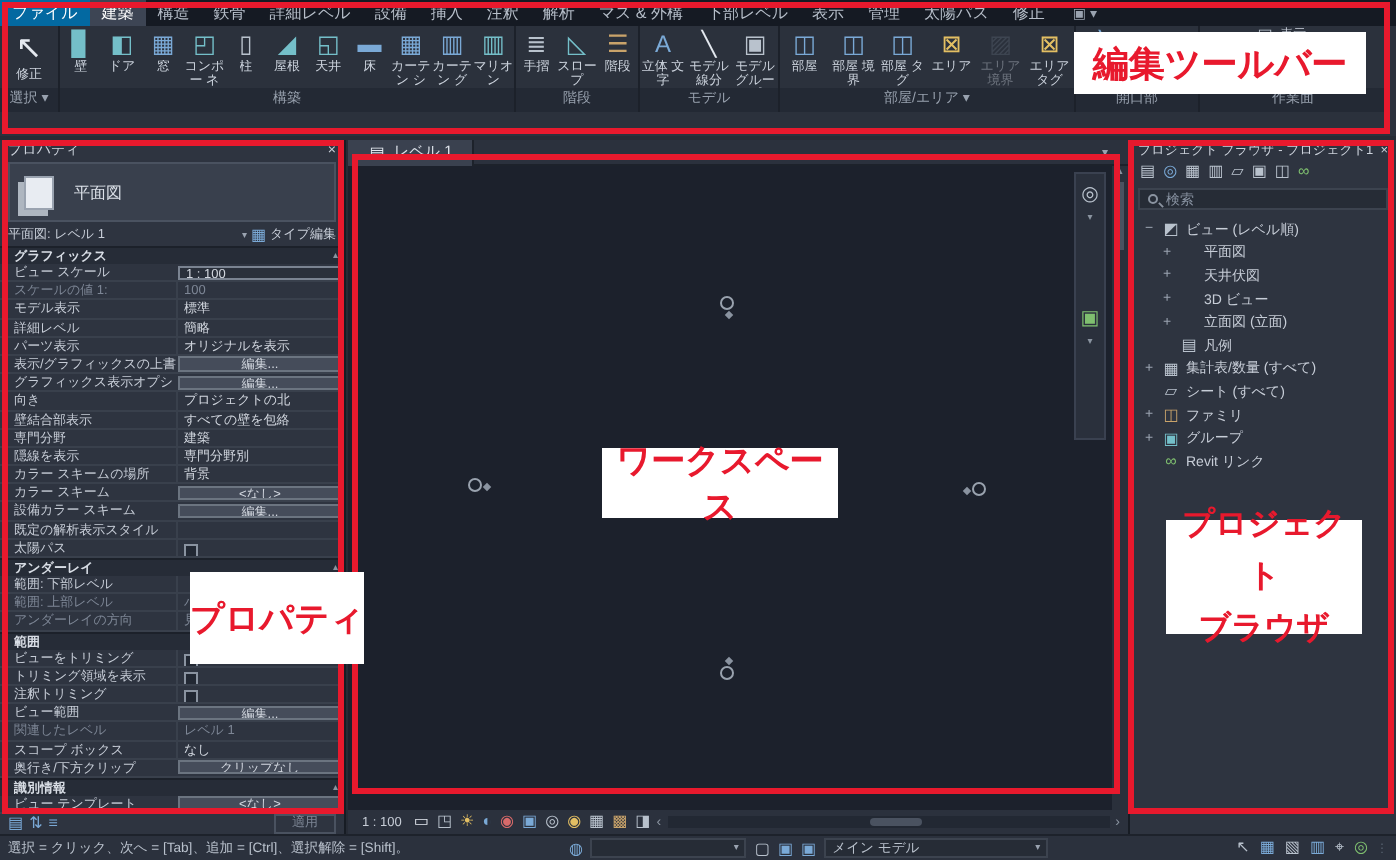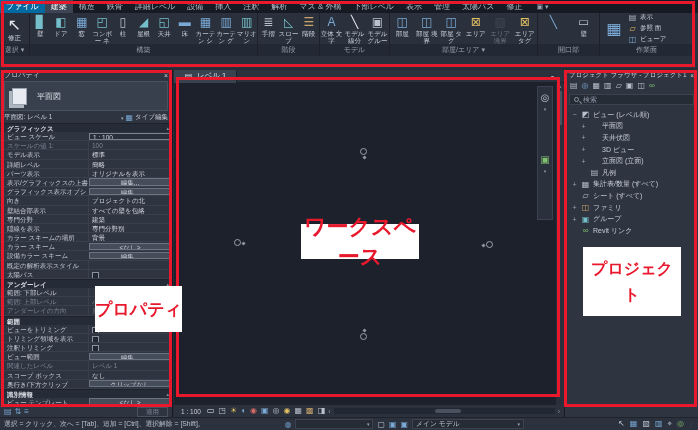--- a/index.html
+++ b/index.html
@@ -754,19 +754,21 @@
         <span class="vic c-green">◎</span>
       </div>
     <span style="color:#5a6472;font-size:6px;">⋮</span>
   </div>
 
   <div class="redbox" style="left:1px;top:1px;width:694px;height:66px;"></div>
   <div class="redbox" style="left:1px;top:70px;width:171px;height:337px;"></div>
   <div class="redbox" style="left:176px;top:77px;width:384px;height:320px;"></div>
   <div class="redbox" style="left:564px;top:70px;width:133px;height:337px;"></div>
 
+  <div class="redlabel" style="left:537px;top:16px;width:146px;height:31px;font-size:18px;">編集ツールバー</div>
   <div class="redlabel" style="left:95px;top:286px;width:87px;height:46px;font-size:17px;">プロパティ</div>
-  <div class="redlabel" style="left:301px;top:224px;width:118px;height:35px;font-size:22px;">ワークスペース</div>
-  <div class="redlabel" style="left:583px;top:247px;width:98px;height:69px;font-size:16px;line-height:26px;">
+  <div class="redlabel" style="left:301px;top:224px;width:118px;height:35px;font-size:17px;">ワークスペース</div>
+  <div class="redlabel" style="left:583px;top:260px;width:98px;height:57px;font-size:16px;line-height:26px;">
     <span>プロジェクト</span>
+    <span>ブラウザ</span>
   </div>
 
 </div>
 
 </body></html>

